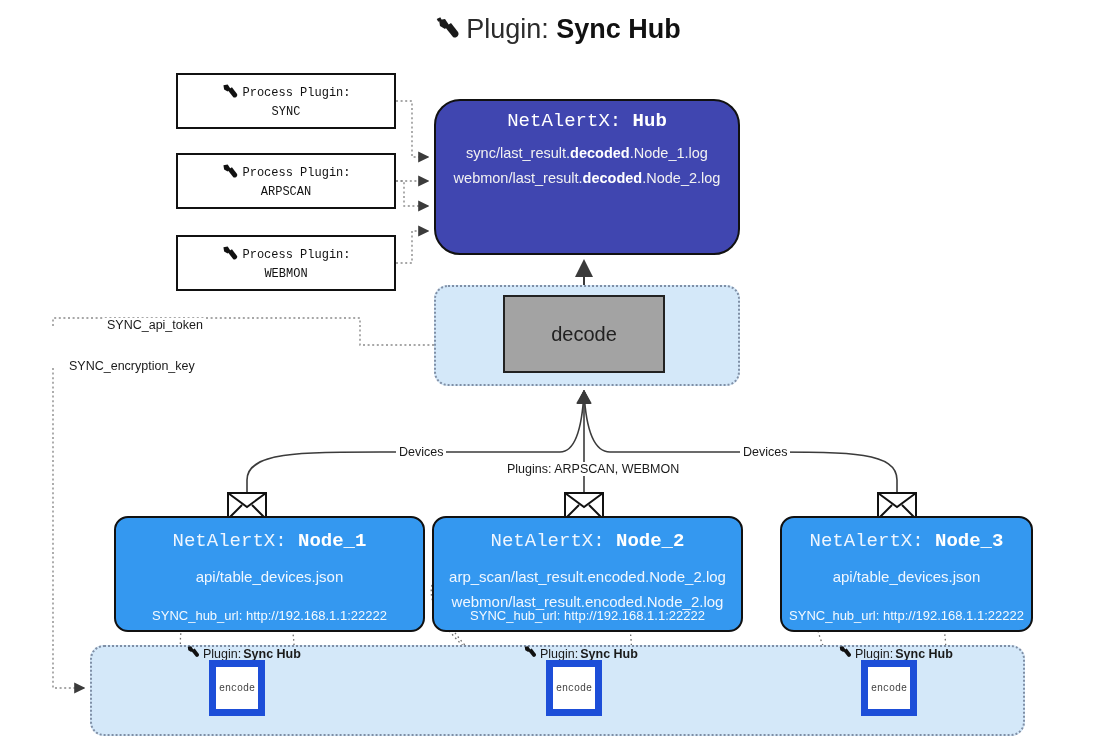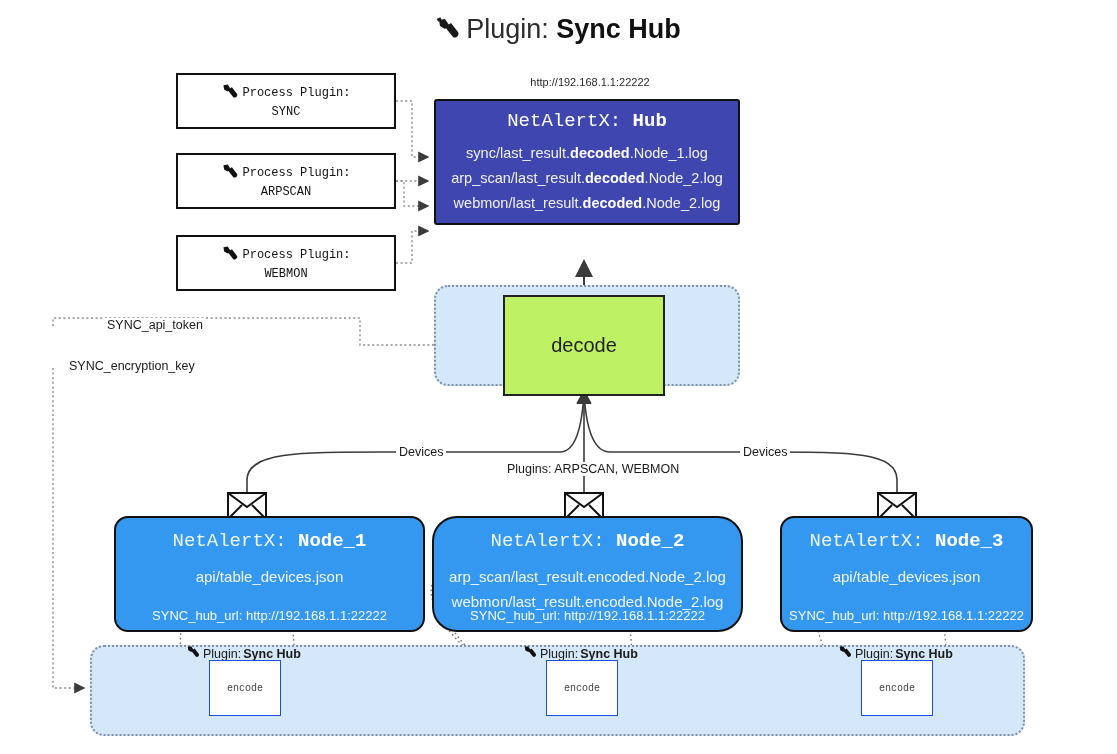--- a/index.html
+++ b/index.html
@@ -21,50 +21,50 @@
   .proc{width:220px;height:56px;border:2px solid #111;background:#fff;
         font-family:"Liberation Mono","DejaVu Sans Mono",monospace;font-size:12px;color:#111;
         display:flex;flex-direction:column;align-items:center;justify-content:center;line-height:1.22;}
   .proc .l1{display:flex;align-items:center;gap:2px;}
   .proc .plug{display:inline-block;vertical-align:-2px;}
   #proc-sync{left:176px;top:73px;}
   #proc-arp{left:176px;top:153px;}
   #proc-web{left:176px;top:235px;}
 
   
-  #hub{left:434px;top:99px;width:306px;height:126px;background:#4046b0;border:2px solid #111;
-       border-radius:3px;color:#fff;display:flex;flex-direction:column;align-items:center;
+  #hub{left:434px;top:99px;width:306px;height:156px;background:#4046b0;border:2px solid #111;
+       border-radius:26px;color:#fff;display:flex;flex-direction:column;align-items:center;
        padding-top:9px;box-sizing:border-box;}
   #hub .hdr{font-family:"Liberation Mono","DejaVu Sans Mono",monospace;font-size:19px;margin-bottom:9px;}
   #hub .hdr b{font-weight:bold;}
   #hub .line{font-size:14.5px;line-height:1.72;color:#f2f2f2;white-space:nowrap;}
   #hub .line b{font-weight:bold;color:#fff;}
 
   
   #decode-wrap{left:434px;top:285px;width:306px;height:101px;background:#d4e8f9;
                border:2px dotted #7f8fa6;border-radius:14px;}
-  #decode{left:503px;top:295px;width:162px;height:101px;background:#bef264;border:2px solid #222;
+  #decode{left:503px;top:295px;width:162px;height:78px;background:#a3a3a3;border:2px solid #222;
           display:flex;align-items:center;justify-content:center;font-size:20px;color:#222;}
 
   
   .nodebox{border:2px solid #111;border-radius:14px;background:#3498f0;color:#fff;
            display:flex;flex-direction:column;align-items:center;box-sizing:border-box;padding-top:12px;}
   .nodebox .hdr{font-family:"Liberation Mono","DejaVu Sans Mono",monospace;font-size:19px;color:#eef6ff;}
   .nodebox .hdr b{font-weight:bold;color:#fff;}
   .nodebox .mid{margin-top:13px;font-size:15px;color:#f0f7ff;line-height:1.65;text-align:center;}
   .nodebox .foot{position:absolute;left:0;bottom:7px;width:100%;text-align:center;
                  font-size:13px;color:#f4faff;}
   #node1{left:90px;top:516px;width:311px;height:116px;}
   #node2{left:432px;top:516px;width:311px;height:116px;}
   #node3{left:780px;top:516px;width:253px;height:116px;}
 
   
   #band{left:90px;top:645px;width:935px;height:91px;background:#d4e8f9;
         border:2px dotted #7f8fa6;border-radius:14px;}
-  .enc{width:72px;height:56px;background:#fff;border:1px solid #1d4ed8;display:flex;
+  .enc{width:56px;height:56px;background:#fff;border:7px solid #1d4ed8;display:flex;
        align-items:center;justify-content:center;font-size:10px;color:#444;
        font-family:"Liberation Mono","DejaVu Sans Mono",monospace;}
   #enc1{left:209px;top:660px;}
   #enc2{left:546px;top:660px;}
   #enc3{left:861px;top:660px;}
   .enclabel{font-size:12.5px;color:#1a1a1a;white-space:nowrap;display:flex;align-items:center;gap:2px;}
   .enclabel b{font-weight:bold;}
   #lab1{left:186px;top:645px;}
   #lab2{left:523px;top:645px;}
   #lab3{left:838px;top:645px;}
@@ -126,21 +126,20 @@
         <g fill="#1a1a1a">
           <path d="M3,3 L9,2 L13,8 L9,12 L4,9 Z"></path>
           <path d="M9,10 L15,6 L22,15 C24,18 20,22 17,20 Z"></path>
           <rect x="1" y="1" width="4" height="3" transform="rotate(-28 3 2)"></rect>
         </g>
       </svg>
     </span><span>Plugin:</span>
     <b>Sync Hub</b>
   </div>
 
-  <div class="node" id="hub-url">http://192.168.1.1:22222</div>
 
   <div class="node proc" id="proc-sync">
     <div class="l1">
       <span class="plug">
         <svg width="19" height="17" viewBox="0 0 26 24">
             <g fill="#111">
           <path d="M3,3 L9,2 L13,8 L9,12 L4,9 Z"></path>
               <path d="M9,10 L15,6 L22,15 C24,18 20,22 17,20 Z"></path>
         </g>
           </svg>
@@ -182,23 +181,20 @@
 
   <div class="node" id="hub">
     <div class="hdr">
       <span>NetAlertX:</span>
       <b>Hub</b>
     </div>
     <div class="line">
       <span>sync/last_result.</span><b>decoded</b><span>.Node_1.log</span>
     </div>
     <div class="line">
-      <span>arp_scan/last_result.</span><b>decoded</b><span>.Node_2.log</span>
-    </div>
-    <div class="line">
       <span>webmon/last_result.</span><b>decoded</b><span>.Node_2.log</span>
     </div>
   </div>
 
   <div class="node" id="decode-wrap"></div>
   <div class="node" id="decode">decode</div>
 
   <div class="node elabel" id="lbl-api">SYNC_api_token</div>
   <div class="node elabel" id="lbl-enc">SYNC_encryption_key</div>
   <div class="node elabel" id="lbl-dev-l">Devices</div>
@@ -226,21 +222,21 @@
 
   <div class="node nodebox" id="node1" style="position:absolute;margin-left:24px;">
     <div class="hdr">
       <span>NetAlertX:</span>
       <b>Node_1</b>
     </div>
     <div class="mid">api/table_devices.json</div>
     <div class="foot">SYNC_hub_url: http://192.168.1.1:22222</div>
   </div>
 
-  <div class="node nodebox" id="node2" style="position:absolute;border-radius:25px;">
+  <div class="node nodebox" id="node2" style="position:absolute;">
     <div class="hdr">
       <span>NetAlertX:</span>
       <b>Node_2</b>
     </div>
     <div class="mid">
       <div>arp_scan/last_result.encoded.Node_2.log</div>
       <div>webmon/last_result.encoded.Node_2.log</div>
     </div>
     <div class="foot">SYNC_hub_url: http://192.168.1.1:22222</div>
   </div>

